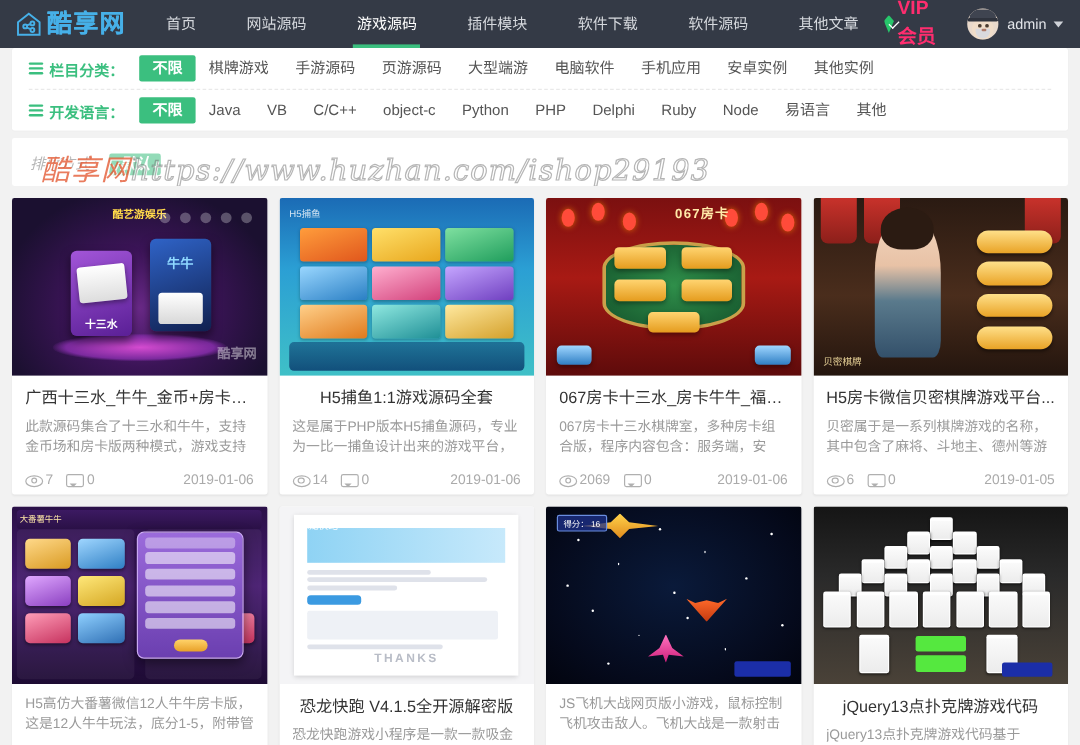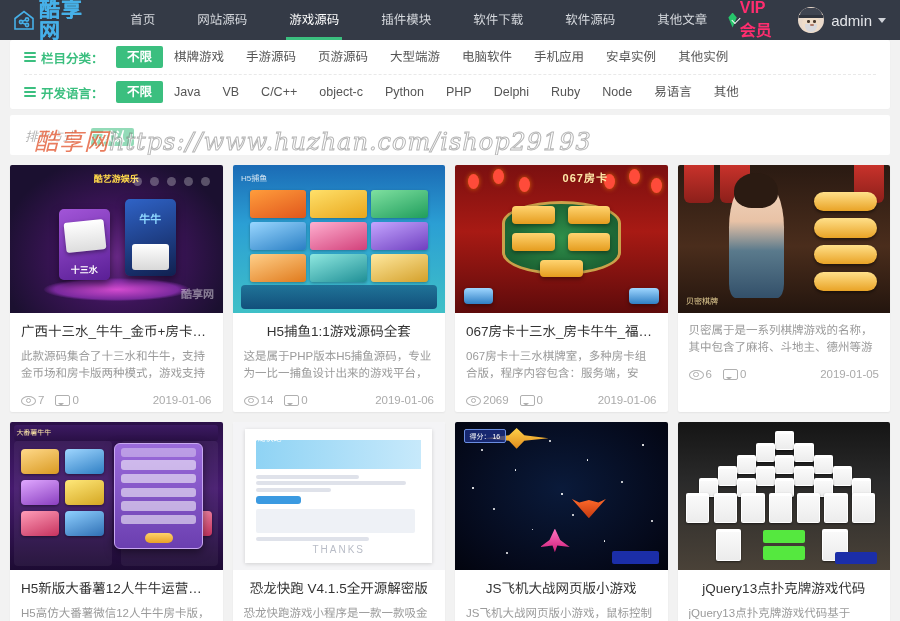--- a/index.html
+++ b/index.html
@@ -60,21 +60,21 @@
   .av-hat::after{ content:""; position:absolute; left:-2px; top:7px; width:26px; height:3px;
     background:#2f333d; border-radius:2px;}
   .av-face { position:absolute; left:4px; top:8px; width:18px; height:18px;
     background:#f0ddc9; border-radius:50%; }
   .av-eye { position:absolute; top:13px; width:2.5px; height:2.5px; background:#4a3b2f; border-radius:50%;}
   .av-eye.l{ left:9px;} .av-eye.r{ left:15px;}
   .av-beard{ position:absolute; left:7px; top:17px; width:12px; height:8px;
     background:#d9d9dd; border-radius:0 0 8px 8px; }
   .av-mouth{ position:absolute; left:11.5px; top:17px; width:4px; height:2px;
     background:#b07a68; border-radius:2px; }
-  .admin-name { color:#e3e5e9; font-size:15px; cursor:pointer; }
+  .admin-name { color:#e3e5e9; font-size:12px; cursor:pointer; }
   .caret {
     width:0; height:0; border-left:4px solid transparent; border-right:4px solid transparent;
     border-top:5px solid #cfd2d8; margin-left:6px; cursor:pointer;
   }
 
   
   .filter-wrap { padding:0 10px; background:#f2f2f2; }
   .filter-panel {
     background:#fff; border-radius:2px; padding:0 14px;
     box-shadow:0 0 1px rgba(0,0,0,.08);
@@ -233,21 +233,21 @@
     background:linear-gradient(180deg,#3c1a62,#2a1046); border-radius:3px;}
 
   .t6 { background:#f4f4f6; }
   .t6 .doc{ position:absolute; left:6%; top:5%; width:88%; height:90%;
     background:#fff; box-shadow:0 1px 4px rgba(0,0,0,.15); overflow:hidden;}
   .t6 .ln{ position:absolute; background:#dfe2ea; border-radius:2px; height:4px;}
   .t6 .hero{ position:absolute; left:6%; top:8%; width:88%; height:22%;
     background:linear-gradient(90deg,#8fd3f4,#c7e9fb);}
   .t6 .btn6{ position:absolute; background:#3b9ae1; border-radius:3px;}
   .t6 .thanks{ position:absolute; left:50%; bottom:6%; transform:translateX(-50%);
-    color:#b9bdc7; font-size:10px; letter-spacing:2px; font-weight:400;}
+    color:#b9bdc7; font-size:10px; letter-spacing:2px; font-weight:700;}
 
   .t7 { background:radial-gradient(ellipse at 50% 45%, #0a1a3a 0%, #050a1c 70%, #02040e 100%); }
   .t7 .star{ position:absolute; background:#fff; border-radius:50%; }
   .t7 .score{ position:absolute; left:4%; top:5%; padding:1px 5px;
     background:rgba(30,50,140,.75); border:1px solid #6a8de0; border-radius:2px;
     color:#fff; font-size:7px; white-space:nowrap;}
   .t7 .badge7{ position:absolute; right:4%; bottom:4%; width:22%; height:9%;
     background:#1b2ea8; border-radius:2px;}
 
   .t8 { background:linear-gradient(180deg,#151515 0%,#2a2a2a 40%,#4a4238 100%); }
@@ -479,20 +479,21 @@
         <span class="hang" style="left:20%"></span>
       <span class="hang" style="right:3%"></span>
       <div class="girl"></div>
       <span class="btn4" style="top:18%"></span>
       <span class="btn4" style="top:36%"></span>
       <span class="btn4" style="top:54%"></span>
       <span class="btn4" style="top:72%"></span>
       <div style="position:absolute;left:4%;bottom:5%;color:#ffe9a8;font-size:8px;opacity:.85">贝密棋牌</div>
     </div>
     <div class="card-body">
+      <div class="card-title">H5房卡微信贝密棋牌游戏平台...</div>
       <div class="card-desc">贝密属于是一系列棋牌游戏的名称，其中包含了麻将、斗地主、德州等游戏，UI设计以及后台系统</div>
       <div class="card-meta">
         <span class="meta-item">
           <span class="ico-eye"></span>
           <span>6</span>
         </span>
         <span class="meta-item">
           <span class="ico-cmt"></span>
           <span>0</span>
         </span>
@@ -519,21 +520,20 @@
         <span class="dlg-r" style="top:16%"></span>
           <span class="dlg-r" style="top:29%"></span>
         <span class="dlg-r" style="top:42%"></span>
           <span class="dlg-r" style="top:55%"></span>
         <span class="dlg-r" style="top:68%"></span>
         <span class="ok"></span>
       </div>
       <div style="position:absolute;left:3%;top:3.5%;color:#ffe9a8;font-size:7px">大番薯牛牛</div>
     </div>
     <div class="card-body">
-      <div class="card-title">H5新版大番薯12人牛牛运营级...</div>
       <div class="card-desc">H5高仿大番薯微信12人牛牛房卡版，这是12人牛牛玩法，底分1-5，附带管理系统，运营级别源</div>
 
     </div>
   </div>
 
   <div class="card">
     <div class="thumb t6">
       <div class="doc">
         <div class="hero"></div>
         <span class="ln" style="left:6%;top:34%;width:55%"></span>
@@ -575,21 +575,20 @@
       <div style="position:absolute;left:55%;top:52%;width:16%;height:13%;
         background:linear-gradient(180deg,#ff6a2a,#c43a10);
         clip-path:polygon(50% 100%,100% 0,78% 18%,50% 6%,22% 18%,0 0);"></div>
       <div style="position:absolute;left:40%;top:72%;width:14%;height:16%;
         background:linear-gradient(180deg,#ff74c0,#d01f7a);
         clip-path:polygon(50% 0,68% 48%,100% 78%,58% 72%,50% 100%,42% 72%,0 78%,32% 48%);"></div>
       <div class="score">得分： 16</div>
       <div class="badge7"></div>
     </div>
     <div class="card-body">
-      <div class="card-title center">JS飞机大战网页版小游戏</div>
       <div class="card-desc">JS飞机大战网页版小游戏，鼠标控制飞机攻击敌人。飞机大战是一款射击类游戏，操作简单，游戏</div>
 
     </div>
   </div>
 
   <div class="card">
     <div class="thumb t8">
       <span class="mcard" style="left:46%;top:6%;width:9%;height:13%">
           <i class="mface"></i>
         </span>

